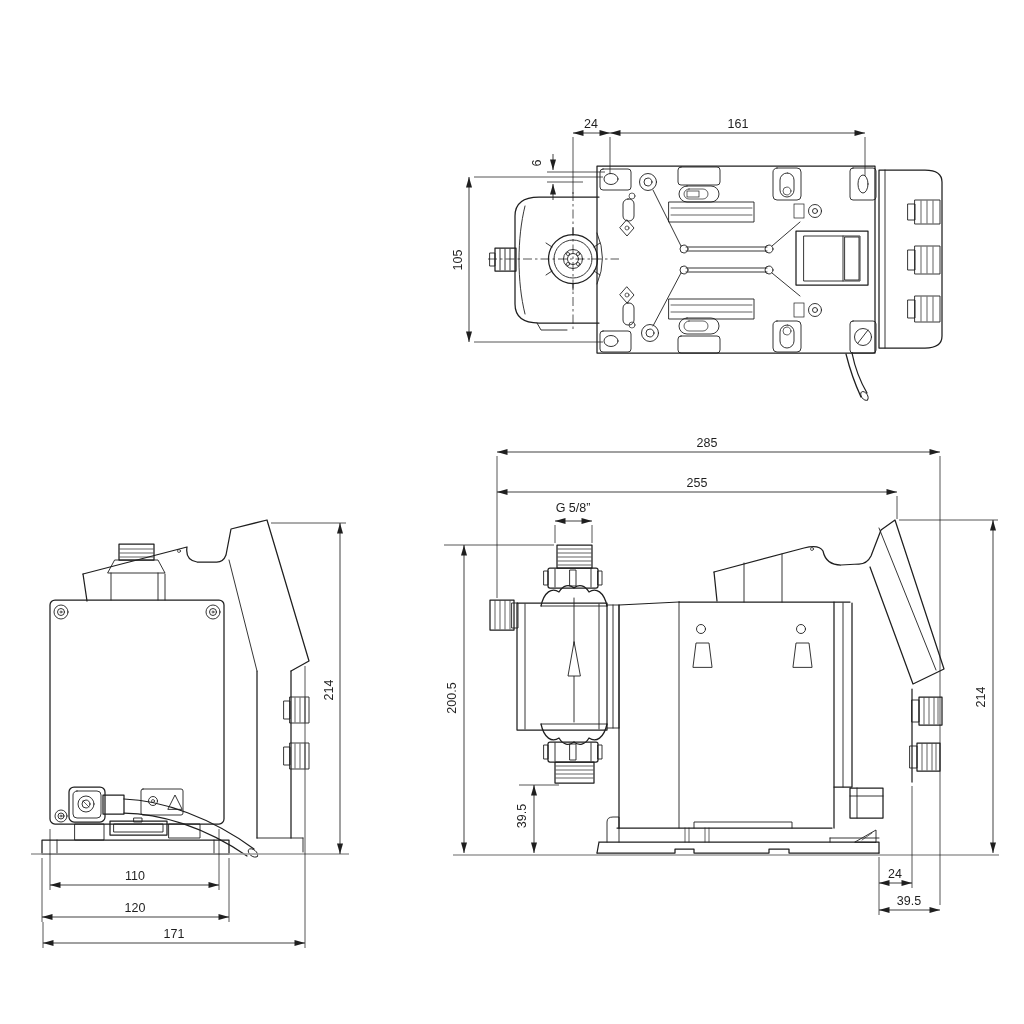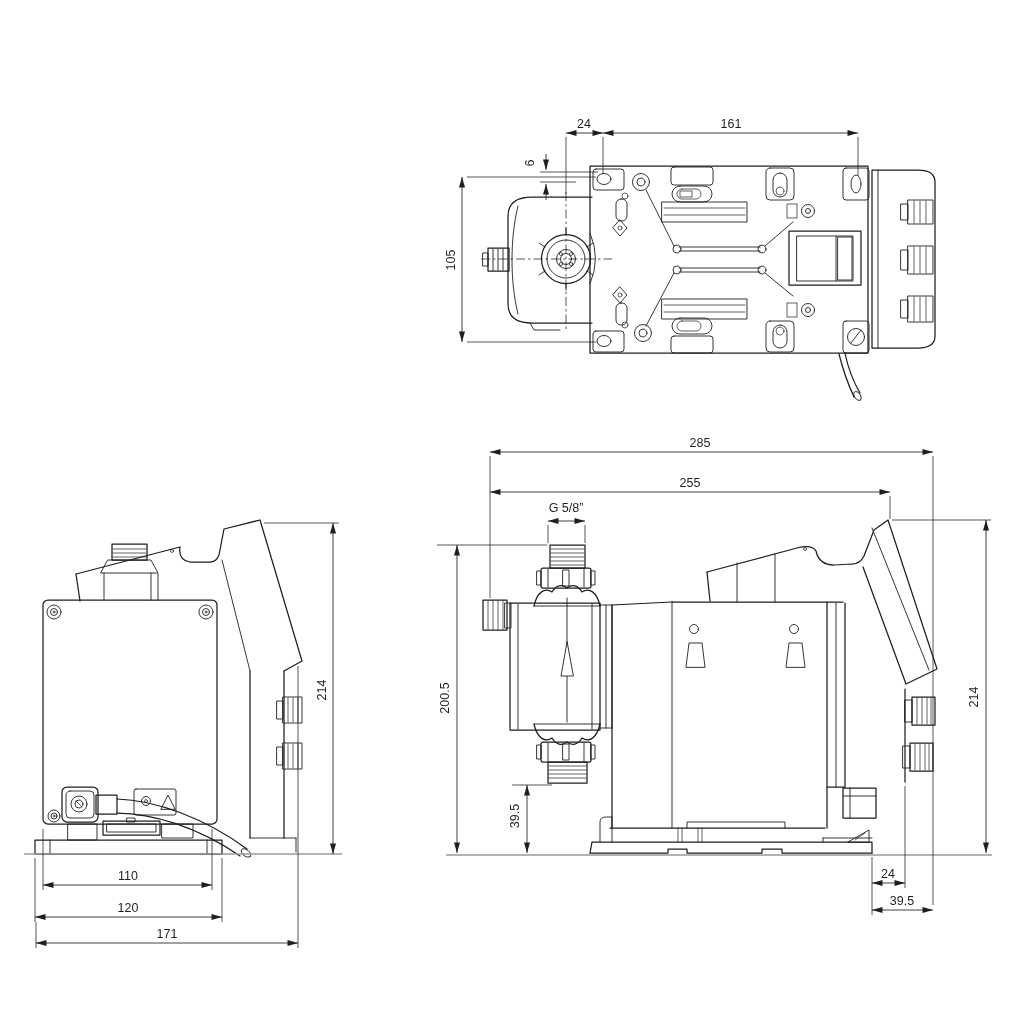--- a/index.html
+++ b/index.html
@@ -1,17 +1,17 @@
 <!DOCTYPE html>
 <html><head>
 <meta charset="utf-8">
 <style>
   html,body{margin:0;padding:0;background:#ffffff;}
   .stage{width:920px;height:1024px;position:relative;background:#ffffff;
-         font-family:"Liberation Sans", sans-serif;}
+         font-family:"Liberation Sans", sans-serif;margin-left:7px;}
   svg{display:block;}
   .p1{stroke:#1f1f1f;stroke-width:1.25;fill:none;stroke-linejoin:round;stroke-linecap:round;}
   .p2{stroke:#1f1f1f;stroke-width:0.9;fill:none;stroke-linejoin:round;stroke-linecap:round;}
   .p3{stroke:#1f1f1f;stroke-width:0.7;fill:none;stroke-linecap:round;}
   .dim{stroke:#1f1f1f;stroke-width:0.85;fill:none;}
   .ext{stroke:#1f1f1f;stroke-width:0.75;fill:none;}
   .cl{stroke:#1f1f1f;stroke-width:0.75;fill:none;stroke-dasharray:9 3 2.5 3;}
   .gnd{stroke:#9a9a9a;stroke-width:1.4;fill:none;}
   text.dl{font-family:"Liberation Sans",sans-serif;font-size:12.5px;fill:#1f1f1f;}
   .wfill{fill:#ffffff;}

